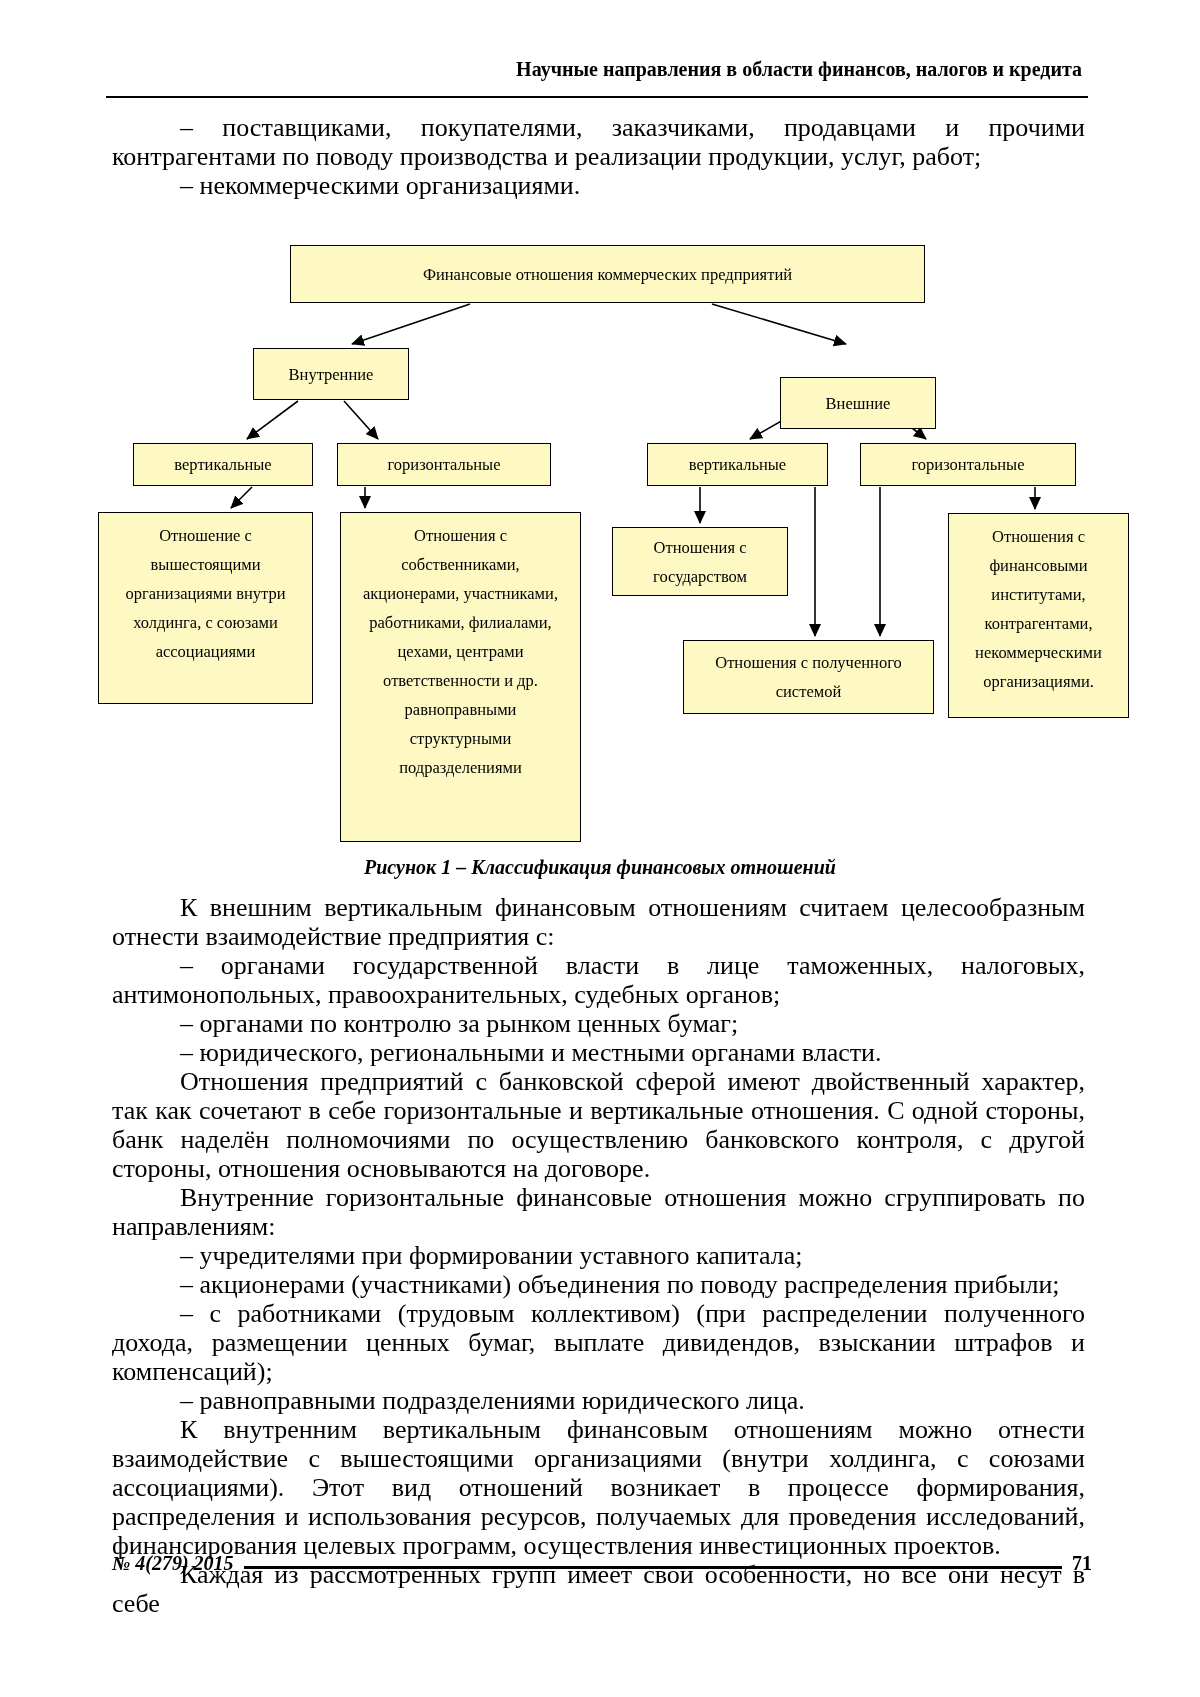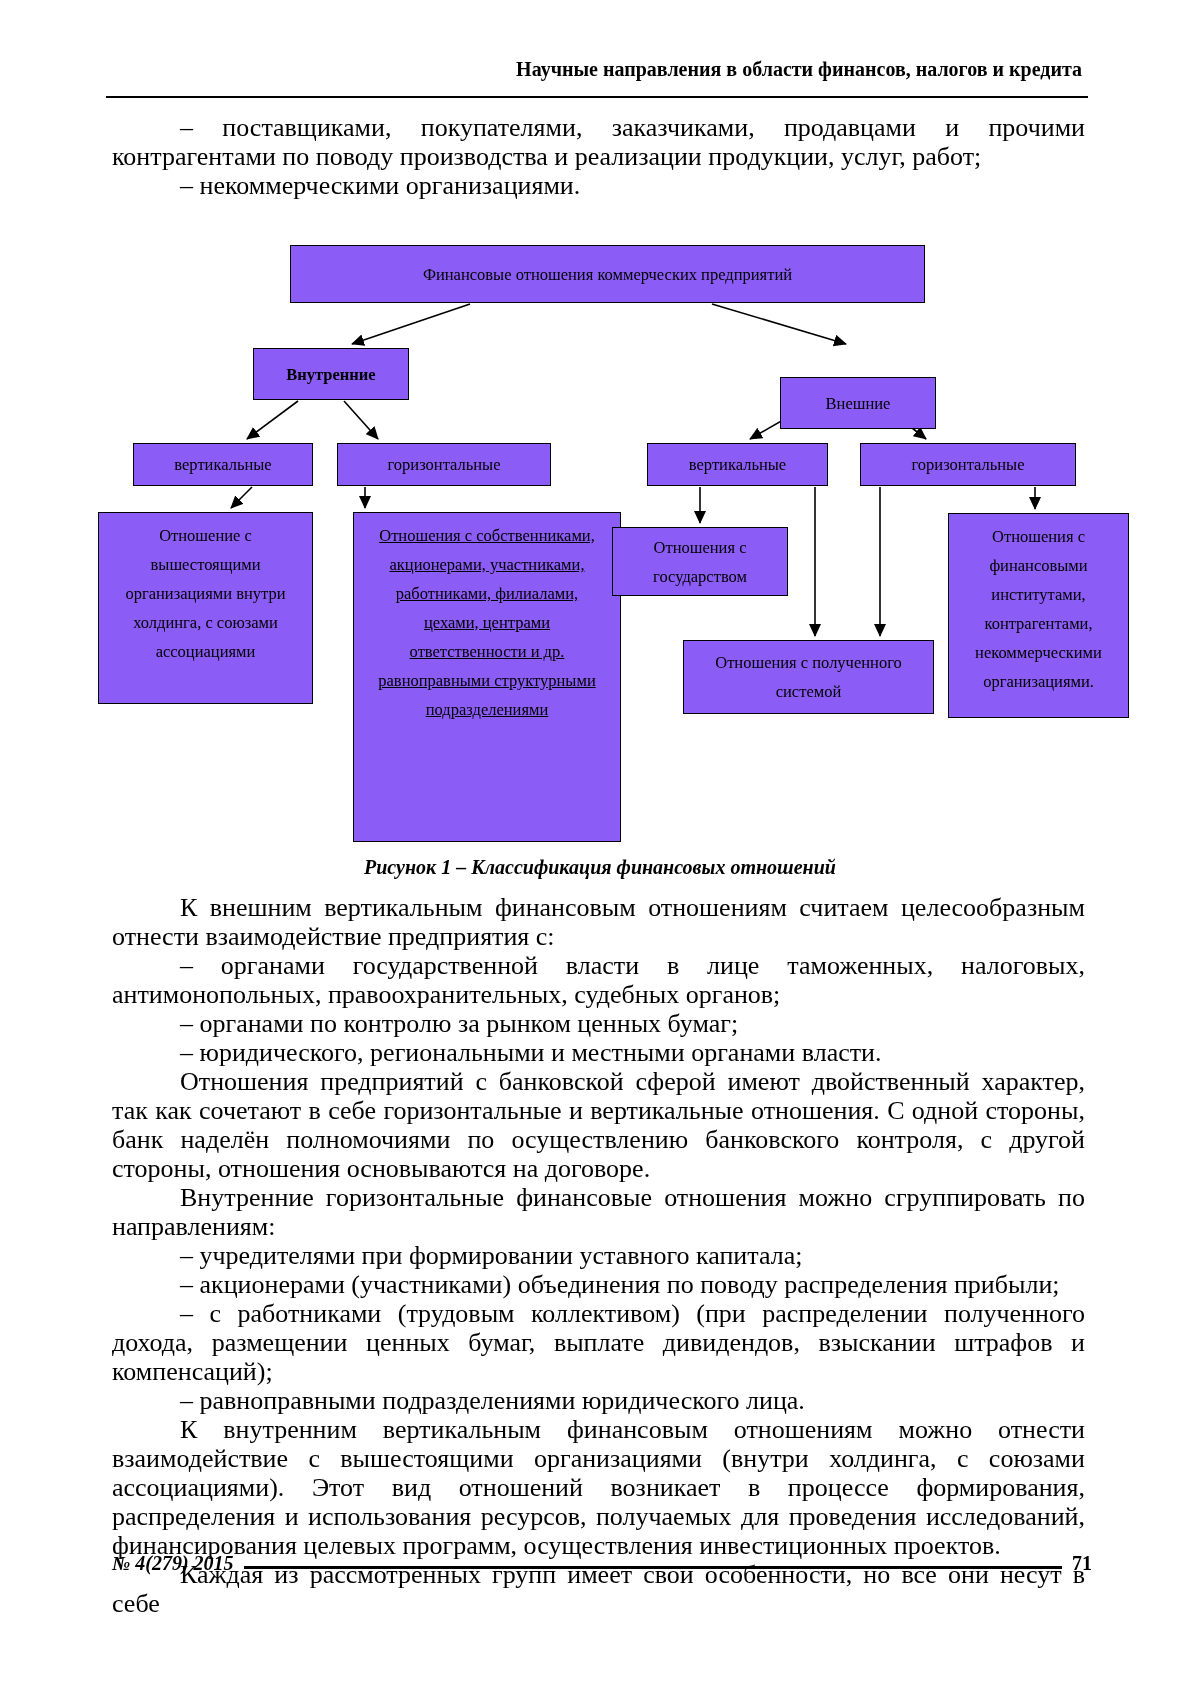--- a/index.html
+++ b/index.html
@@ -40,39 +40,39 @@
     position: relative;
     width: 1200px;
     height: 618px;
     margin-top: 30px;
     font-size: 16.5px;
   }
   .arrows { position: absolute; left: 0; top: 0; width: 1200px; height: 618px; }
   .dbox {
     position: absolute;
     border: 1.4px solid #000;
-    background: #8b5cf6;
+    background: #fef9c3;
     display: flex;
     align-items: center;
     justify-content: center;
     text-align: center;
     padding: 4px 18px;
     line-height: 29px;
   }
   .dbox.top-align { align-items: flex-start; padding-top: 8px; }
 
   .b-root   { left: 290px; top: 15px;  width: 635px; height: 58px; }
-  .b-int    { left: 253px; top: 118px; width: 156px; height: 52px; font-weight: bold; }
+  .b-int    { left: 253px; top: 118px; width: 156px; height: 52px; }
   .b-ext    { left: 780px; top: 118px; width: 156px; height: 52px; margin-top: 29px; }
   .b-iv     { left: 133px; top: 213px; width: 180px; height: 43px; }
   .b-ih     { left: 337px; top: 213px; width: 214px; height: 43px; }
   .b-ev     { left: 647px; top: 213px; width: 181px; height: 43px; }
   .b-eh     { left: 860px; top: 213px; width: 216px; height: 43px; }
   .b-leaf1  { left: 98px;  top: 282px; width: 215px; height: 192px; }
-  .b-leaf2  { left: 353px; top: 282px; width: 268px; height: 330px; text-decoration: underline; }
+  .b-leaf2  { left: 340px; top: 282px; width: 241px; height: 330px; }
   .b-leaf3  { left: 612px; top: 297px; width: 176px; height: 69px; }
   .b-leaf4  { left: 683px; top: 410px; width: 251px; height: 74px; }
   .b-leaf5  { left: 948px; top: 283px; width: 181px; height: 205px; }
 
   .caption {
     text-align: center;
     font-weight: bold;
     font-style: italic;
     font-size: 20px;
     margin-top: 8px;

